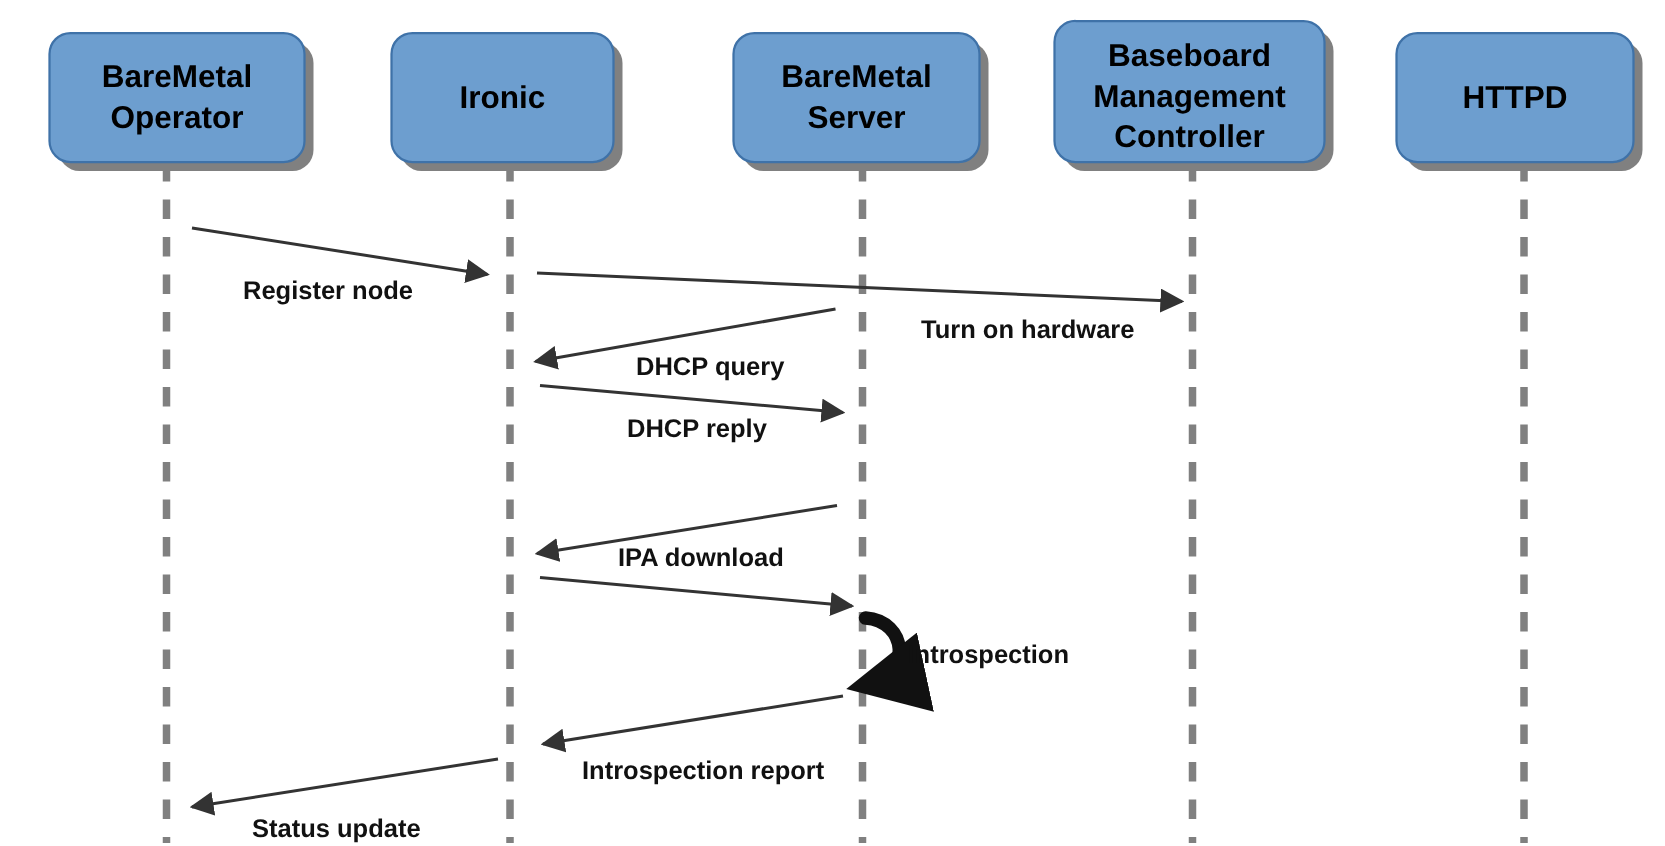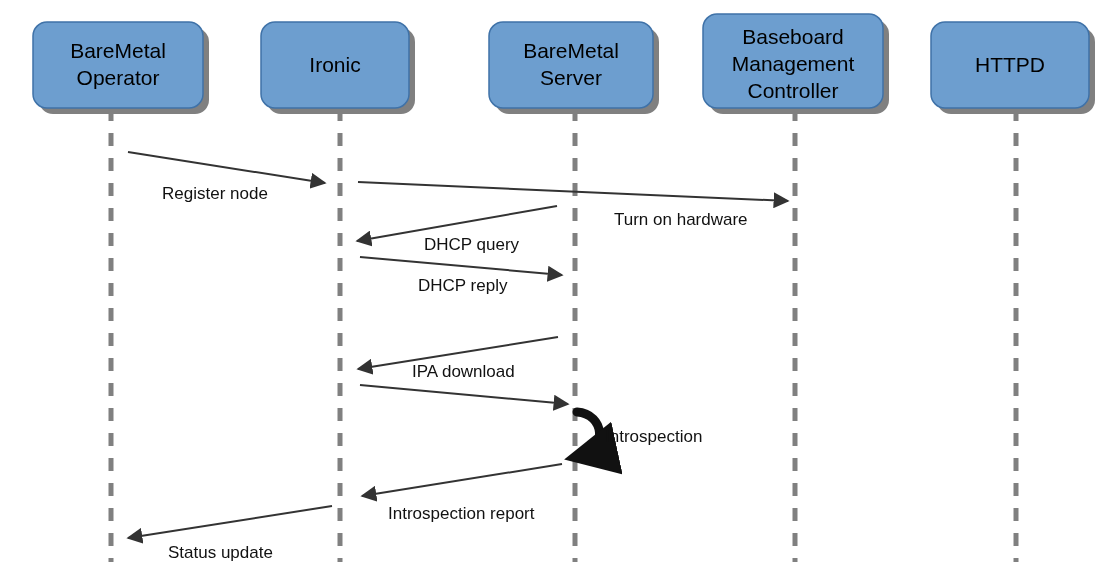--- a/index.html
+++ b/index.html
@@ -9,20 +9,21 @@
   }
   body {
     font-family: "Liberation Sans", sans-serif;
   }
   #diagram-root {
     position: relative;
     width: 1110px;
     height: 564px;
     background: #ffffff;
     overflow: hidden;
+    font-weight: bold;
   }
   svg#seq-svg {
     position: absolute;
     left: 0;
     top: 0;
     width: 1110px;
     height: 564px;
   }
   .participant-label {
     font-family: "Liberation Sans", sans-serif;

